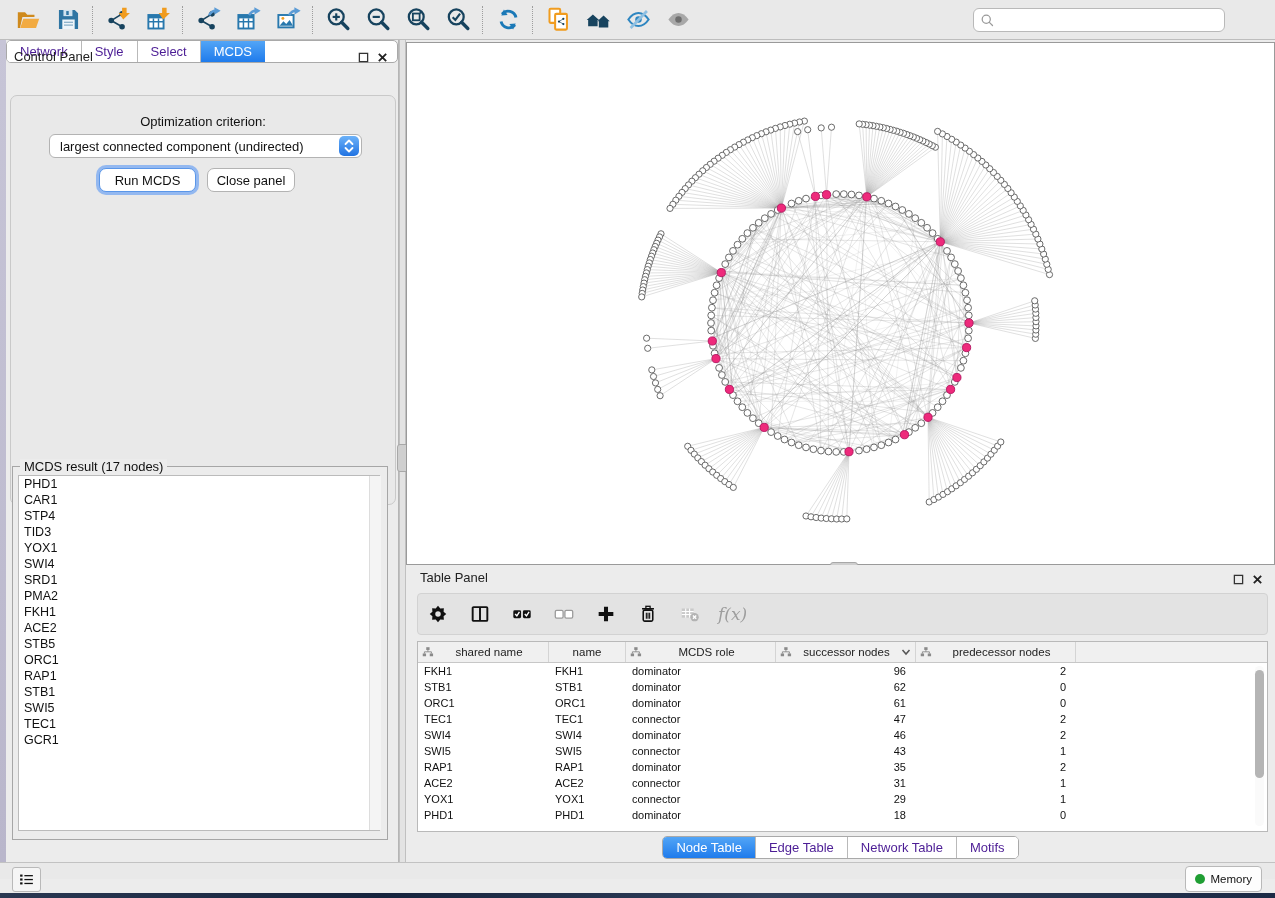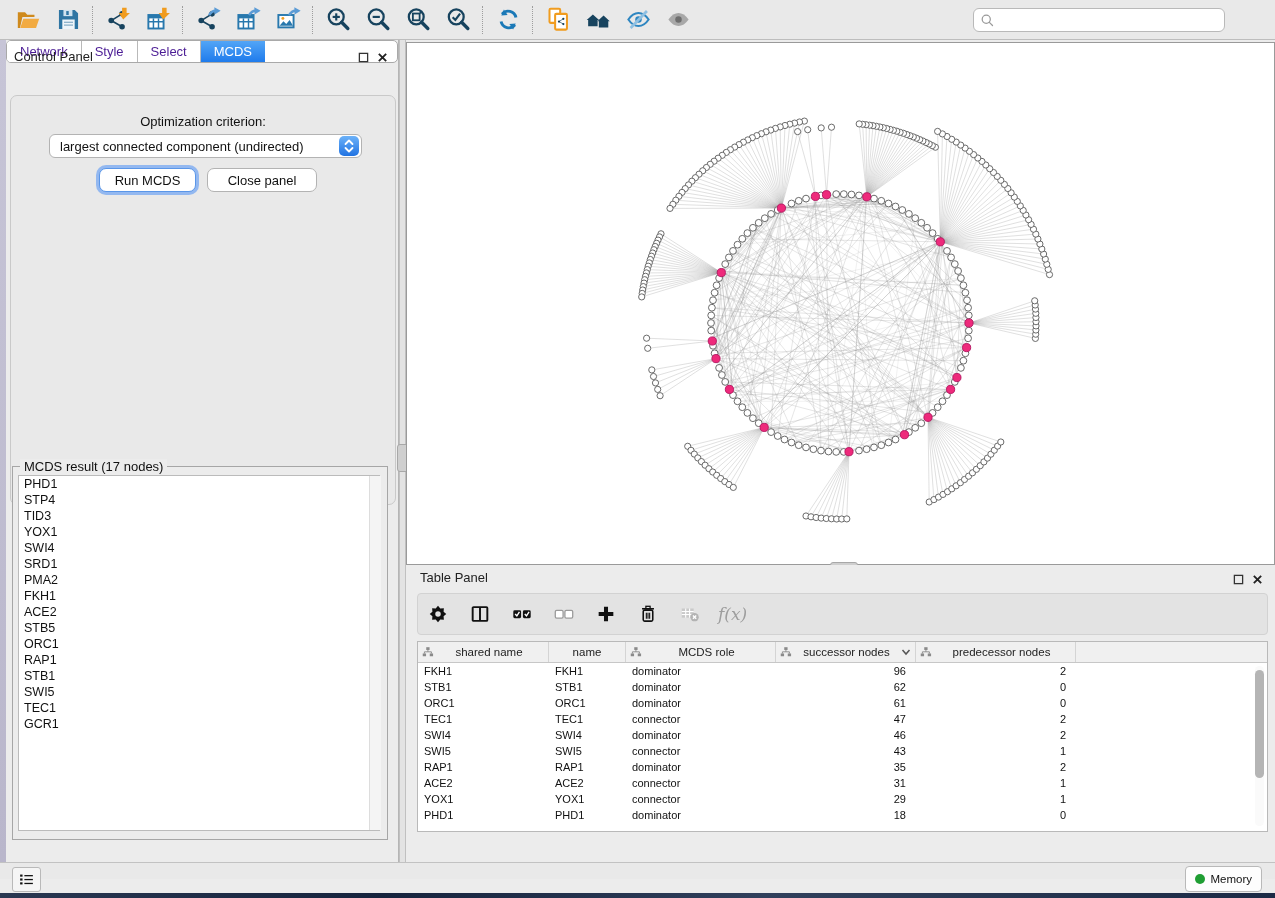--- a/index.html
+++ b/index.html
@@ -32,21 +32,21 @@
   .seg.active{background:linear-gradient(#52a5f6,#1f7bec);color:#fff;}
   #cp-card{left:4px;top:55px;width:384px;height:408px;background:#e9e9e9;border:1px solid #c9c9c9;border-radius:7px;}
   #opt-label{width:384px;top:18px;text-align:center;font-size:13px;color:#111;}
   #opt-select{left:38px;top:38px;width:313px;height:24px;background:#fff;border:1px solid #b3b3b3;border-radius:6px;
     display:flex;align-items:center;box-sizing:border-box;padding-left:10px;font-size:13px;color:#111;}
   #opt-stepper{position:absolute;right:2px;top:1px;width:20px;height:20px;border-radius:5px;
     background:linear-gradient(#6cb2f9,#2173e2);display:flex;flex-direction:column;align-items:center;justify-content:center;}
   .btn{height:24px;background:#fff;border:1px solid #b3b3b3;border-radius:7px;font-size:13px;color:#111;
     display:flex;align-items:center;justify-content:center;box-sizing:border-box;}
   #run-btn{left:88px;top:72px;width:97px;box-shadow:0 0 0 3px rgba(77,144,245,.55);border-color:#5a96e8;}
-  #close-btn{left:196px;top:72px;width:110px;}
+  #close-btn{left:196px;top:72px;width:88px;}
   #mcds-group{left:6px;top:426px;width:374px;height:372px;border:1px solid #a6a6a6;background:#ececec;}
   #mcds-legend{position:absolute;top:-8px;left:7px;background:#ececec;padding:0 4px;font-size:13px;color:#111;}
   #mcds-list{position:absolute;left:5px;top:8px;width:362px;height:356px;background:#fff;border:1px solid #bbb;
     box-sizing:border-box;overflow:hidden;}
   .mcds-item{font-size:12.5px;color:#111;line-height:16px;padding-left:5px;}
   #mcds-scroll{position:absolute;right:1px;top:1px;width:11px;height:354px;background:#f4f4f4;border-left:1px solid #ddd;}
   
   #v-split{left:399px;top:40px;width:7px;height:822px;background:#e3e3e3;border-left:1px solid #c0c0c0;border-right:1px solid #c0c0c0;box-sizing:border-box;}
   #v-split-handle{left:397px;top:444px;width:11px;height:26px;background:#cfcfcf;border:1px solid #a8a8a8;border-radius:3px;}
   #h-split-handle{left:830px;top:562px;width:26px;height:9px;background:#cfcfcf;border:1px solid #a8a8a8;border-radius:3px;}
@@ -273,20 +273,21 @@
           </svg>
       </span>
     </div>
     <div id="run-btn" class="abs btn">Run MCDS</div>
     <div id="close-btn" class="abs btn">Close panel</div>
   </div>
   <div id="mcds-group" class="abs">
     <div id="mcds-legend">MCDS result (17 nodes)</div>
     <div id="mcds-list">
         <div class="mcds-item">PHD1</div>
+        <div class="mcds-item">CAR1</div>
         <div class="mcds-item">STP4</div>
         <div class="mcds-item">TID3</div>
         <div class="mcds-item">YOX1</div>
         <div class="mcds-item">SWI4</div>
         <div class="mcds-item">SRD1</div>
         <div class="mcds-item">PMA2</div>
         <div class="mcds-item">FKH1</div>
         <div class="mcds-item">ACE2</div>
         <div class="mcds-item">STB5</div>
         <div class="mcds-item">ORC1</div>
@@ -1220,20 +1221,28 @@
           <div class="td" style="width: 77px;">PHD1</div>
           <div class="td" style="width: 150px;">dominator</div>
           <div class="td num" style="width: 140px;">18</div>
           <div class="td num" style="width: 160px;">0</div>
         </div>
       </div>
     <div id="t-scroll">
         <div id="t-thumb"></div>
       </div>
   </div>
+  <div id="bottom-tabs" class="abs">
+      <div class="wrap" id="bottom-tabs-wrap">
+        <div class="seg active">Node Table</div>
+        <div class="seg">Edge Table</div>
+        <div class="seg">Network Table</div>
+        <div class="seg">Motifs</div>
+      </div>
+    </div>
 </div>
 
 <div id="status-bar" class="abs">
   <div id="list-btn">
     <svg width="17" height="15" viewBox="0 0 24 20">
       <rect x="3" y="3" width="3.4" height="3" fill="#111"></rect>
         <rect x="9" y="3.7" width="12" height="1.8" fill="#111"></rect>
       <rect x="3" y="8.5" width="3.4" height="3" fill="#111"></rect>
         <rect x="9" y="9.2" width="12" height="1.8" fill="#111"></rect>
       <rect x="3" y="14" width="3.4" height="3" fill="#111"></rect>

